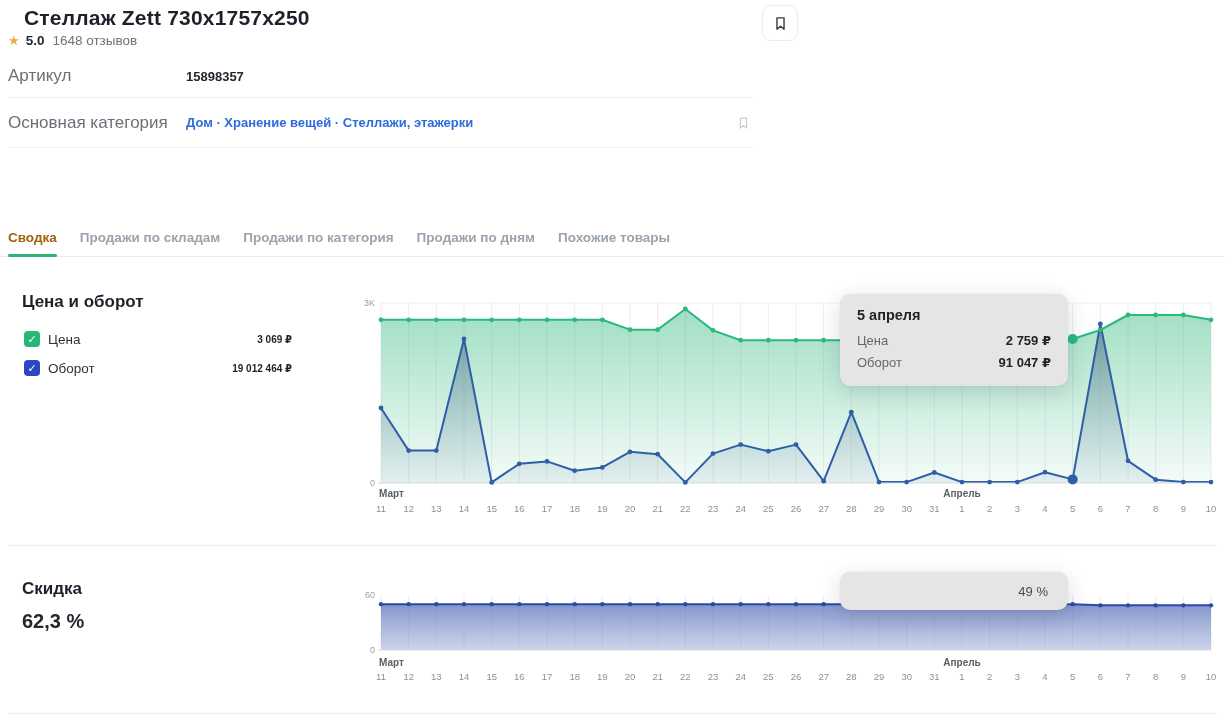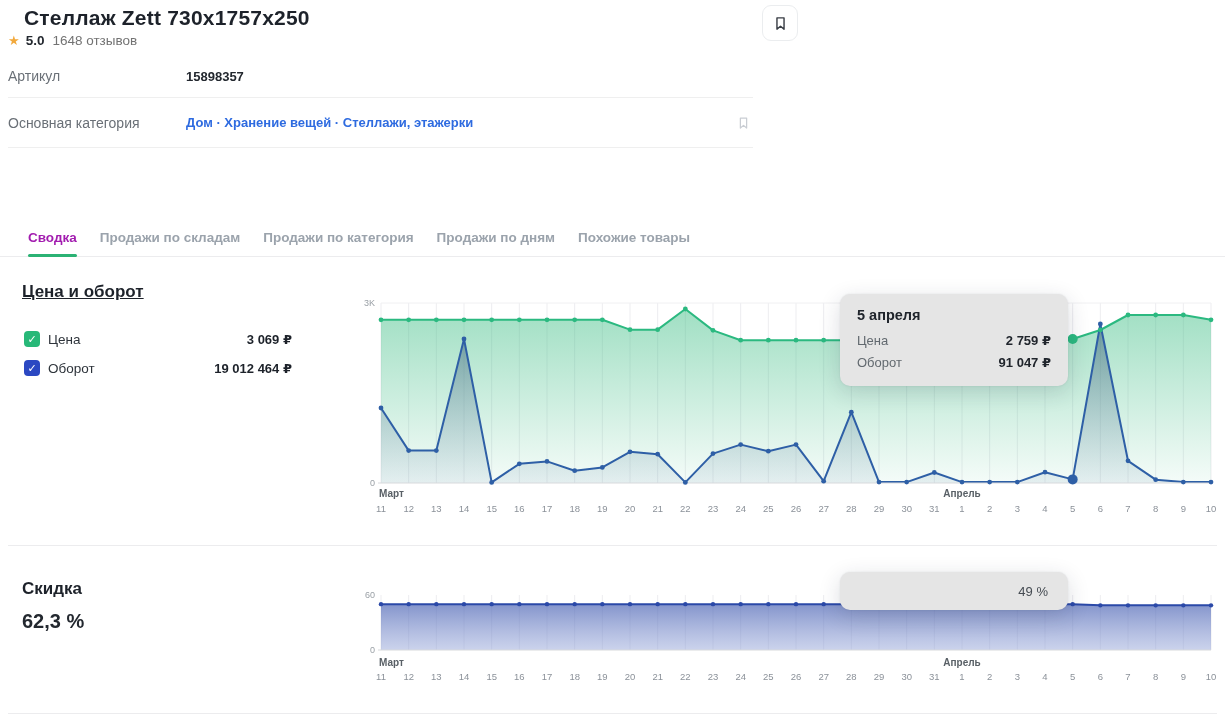--- a/index.html
+++ b/index.html
@@ -12,41 +12,41 @@
   .star{color:#f2a93c;font-size:13px;margin-right:6px;}
   .rating-val{font-weight:700;color:#23282f;margin-right:8px;}
   .reviews{color:#737373;}
   .bookmark-btn{position:absolute;left:762px;top:5px;width:34px;height:34px;border:1px solid #ebedef;border-radius:9px;background:#fff;display:flex;align-items:center;justify-content:center;color:#383d44;cursor:pointer;}
   .bookmark-btn svg{width:17px;height:17px;}
 
   
   .info-rows{position:absolute;left:8px;top:55px;width:745px;}
   .info-row{position:relative;display:flex;align-items:center;height:49px;border-bottom:1px solid #efefef;}
   .info-row:first-child{height:42px;}
-  .info-label{width:178px;flex:0 0 178px;font-size:14px;color:#6a7077;}
+  .info-label{width:178px;flex:0 0 178px;font-size:17px;color:#6a7077;}
   .info-value{font-size:13px;font-weight:600;color:#23282f;}
   .info-value.link{color:#2e6be0;}
   .row-bookmark{position:absolute;right:2px;top:50%;transform:translateY(-50%);color:#c9cdd3;}
   .row-bookmark svg{width:15px;height:15px;display:block;}
 
   
   .tabs{position:absolute;left:0;top:218px;width:1225px;height:39px;border-bottom:1px solid #ececee;display:flex;align-items:center;padding-left:8px;box-sizing:border-box;gap:23px;}
   .tab{position:relative;font-size:13.5px;font-weight:600;color:#9ba3ac;height:100%;display:flex;align-items:center;cursor:pointer;}
-  .tab.active{color:#a21caf;margin-left:20px;}
+  .tab.active{color:#a16207;}
   .tab.active::after{content:"";position:absolute;left:0;right:0;bottom:-1px;height:3px;background:#2bb274;border-radius:2px;}
 
   
   .section-heading{position:absolute;font-size:17px;font-weight:700;color:#1d222a;}
   .legend{position:absolute;left:24px;top:328px;width:268px;}
   .legend-row{display:flex;align-items:center;height:22px;margin-bottom:7px;}
   .cbx{width:16px;height:16px;border-radius:4px;display:flex;align-items:center;justify-content:center;color:#fff;font-size:11px;font-weight:700;margin-right:8px;cursor:pointer;}
   .cbx-green{background:#27b878;}
   .cbx-blue{background:#2b48c2;}
   .legend-label{font-size:13.5px;color:#2e343b;}
-  .legend-value{margin-left:auto;font-size:13px;font-weight:700;color:#1d222a;}
+  .legend-value{margin-left:auto;font-size:10px;font-weight:700;color:#1d222a;}
 
   
   .chart-svg{position:absolute;overflow:visible;}
   #chart1{left:355px;top:291px;}
   #chart2{left:355px;top:583px;}
 
   
   .tooltip{position:absolute;background:#e5e5e5;border-radius:10px;box-shadow:0 6px 22px rgba(30,40,60,.16),0 0 2px rgba(30,40,60,.10);box-sizing:border-box;}
   #tooltip1{left:840px;top:294px;width:228px;height:92px;padding:13px 17px;}
   .tt-title{font-size:14.5px;font-weight:700;color:#20252c;margin-bottom:10px;}
@@ -94,21 +94,21 @@
   </div>
 
   <div class="tabs">
     <div class="tab active">Сводка</div>
     <div class="tab">Продажи по складам</div>
     <div class="tab">Продажи по категория</div>
     <div class="tab">Продажи по дням</div>
     <div class="tab">Похожие товары</div>
   </div>
 
-  <div class="section-heading" style="left:22px;top:282px;text-decoration:underline;">Цена и оборот</div>
+  <div class="section-heading" style="left:22px;top:292px;">Цена и оборот</div>
   <div class="legend">
     <div class="legend-row">
       <span class="cbx cbx-green">✓</span>
       <span class="legend-label">Цена</span>
       <span class="legend-value">3 069 ₽</span>
     </div>
     <div class="legend-row">
       <span class="cbx cbx-blue">✓</span>
       <span class="legend-label">Оборот</span>
       <span class="legend-value">19 012 464 ₽</span>

